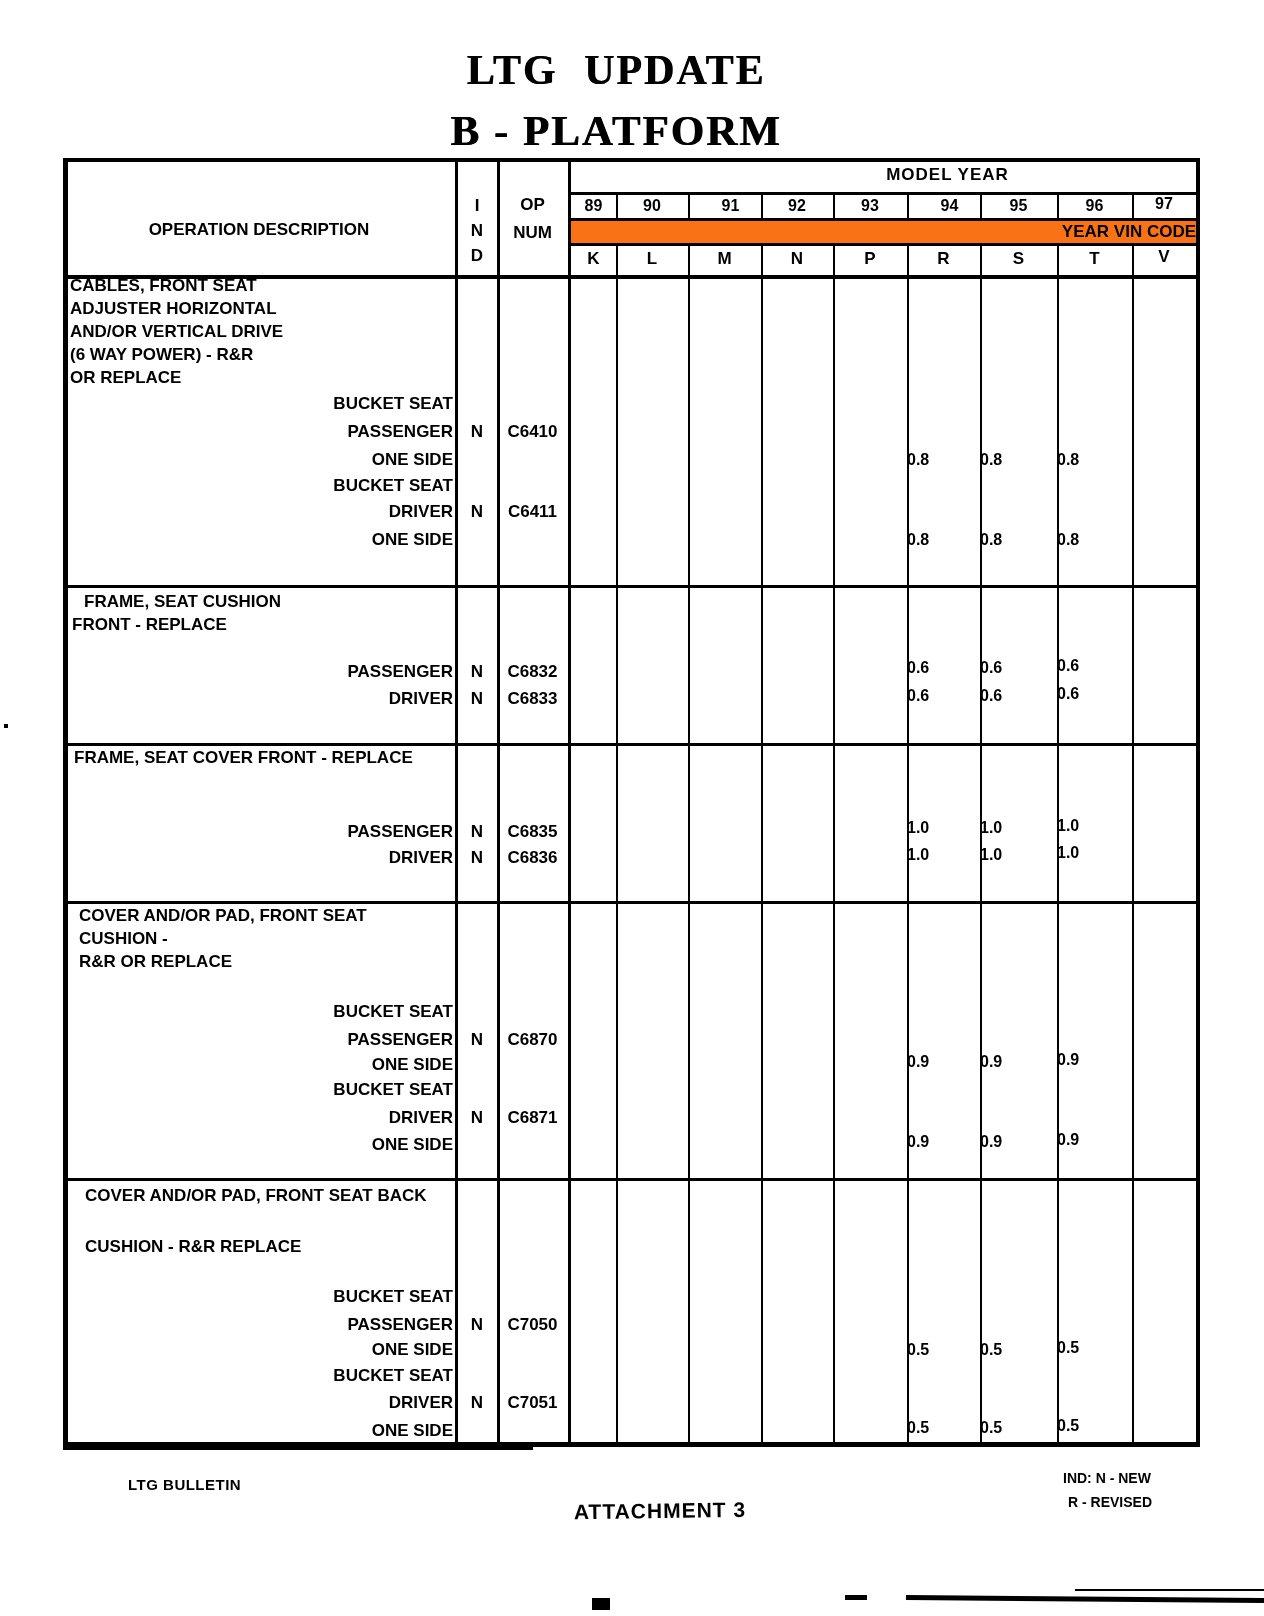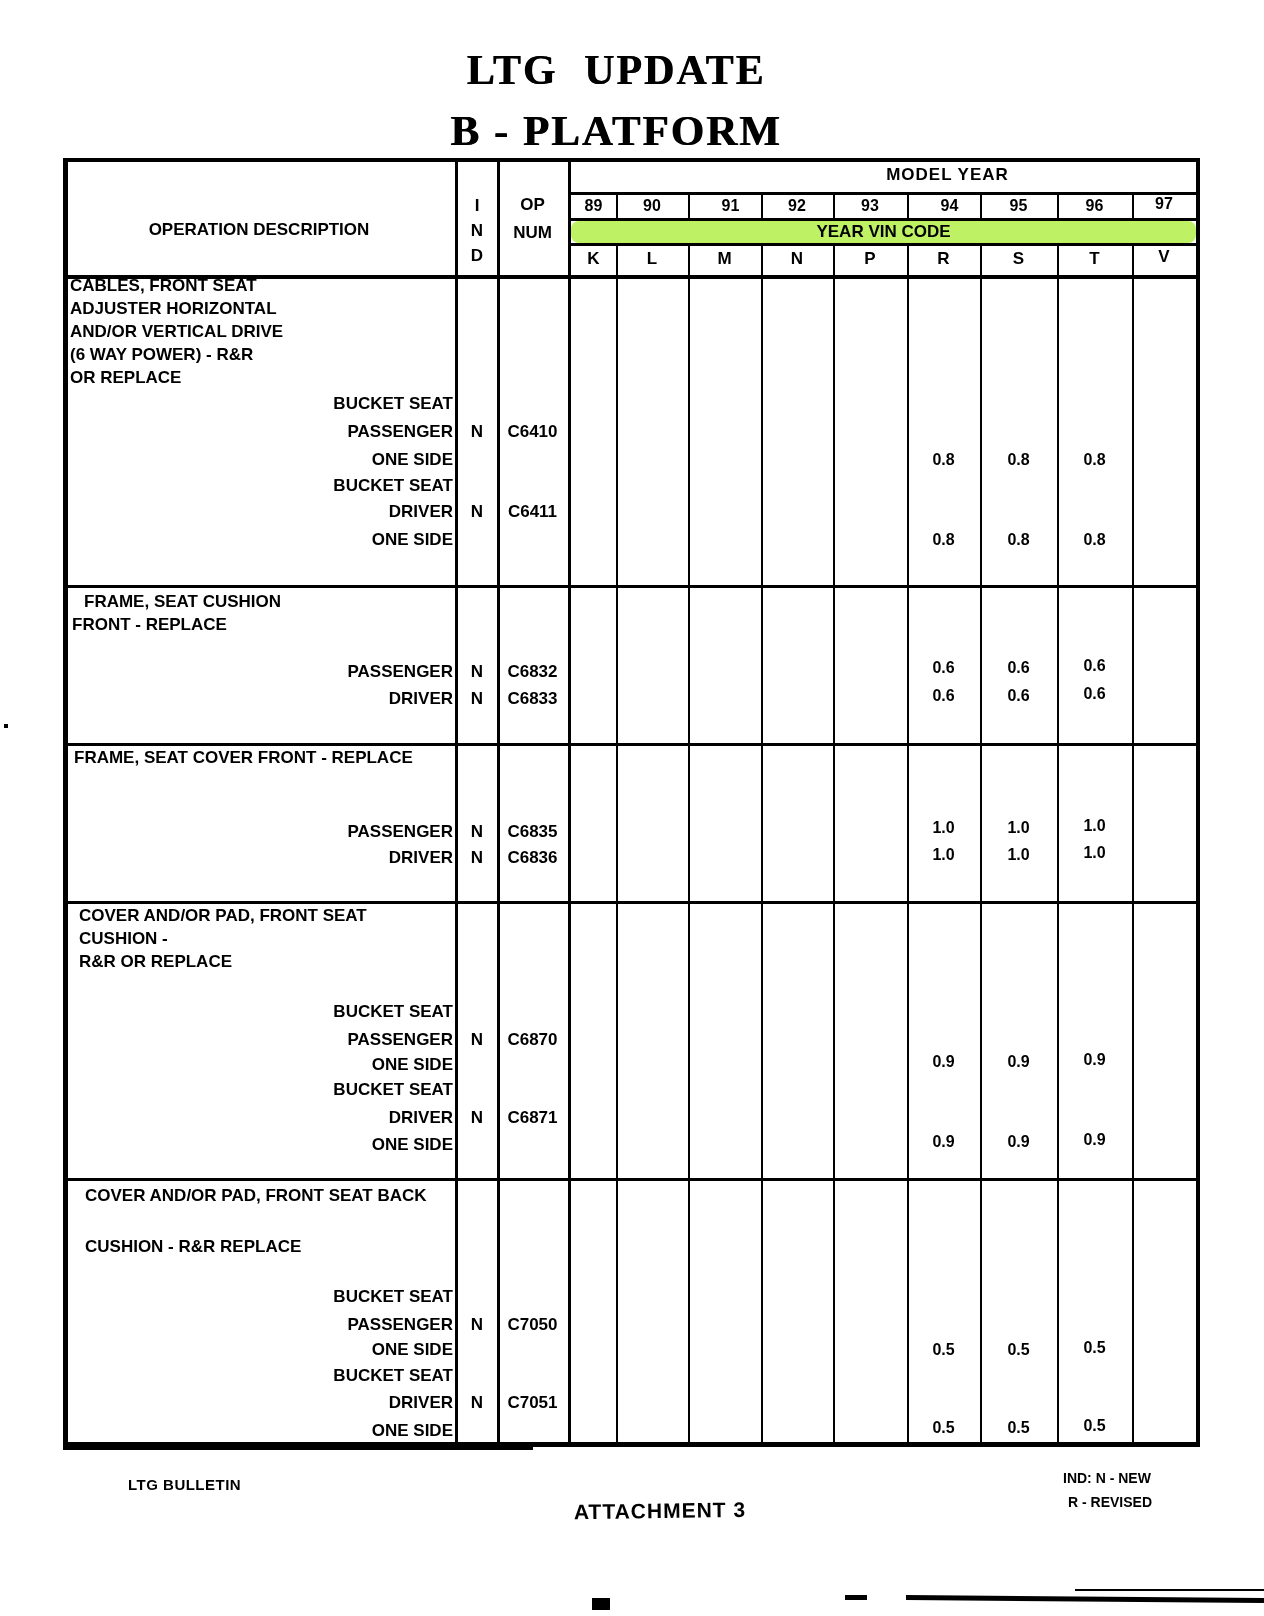--- a/index.html
+++ b/index.html
@@ -4,27 +4,27 @@
 <style>
   html,body{margin:0;padding:0;background:#e8e8e8;}
   .page{position:relative;width:1264px;height:1616px;background:#ffffff;
         font-family:"Liberation Sans",sans-serif;color:#000;overflow:hidden;}
   .hl,.vl,.mark{position:absolute;background:#000;}
   .t{position:absolute;font-weight:bold;font-size:17px;line-height:20px;white-space:nowrap;}
   .rl{left:63px;width:390px;text-align:right;}
   .cc{text-align:center;}
   .ind{left:457px;width:40px;text-align:center;}
   .op{left:497px;width:71px;text-align:center;}
-  .val{position:absolute;font-weight:600;font-size:16px;line-height:20px;text-align:center;}
+  .val{position:absolute;font-weight:600;font-size:16px;line-height:20px;text-align:left;}
   .title{position:absolute;left:0;width:1232px;text-align:center;
          font-family:"Liberation Serif",serif;font-weight:bold;
          text-shadow:0.6px 0 0 #000;}
   .ft{position:absolute;font-weight:bold;white-space:nowrap;}
-  .band{position:absolute;background:#bef264;font-weight:bold;font-size:17px;
-        text-align:center;line-height:22px;border-radius:8px;}
+  .band{position:absolute;background:#f97316;font-weight:bold;font-size:17px;
+        text-align:right;line-height:22px;}
 </style>
 </head>
 <body>
 
 <div class="page">
 
   <div class="title" style="top:46px;font-size:42px;word-spacing:14px;letter-spacing:2px;">LTG UPDATE</div>
   <div class="title" style="top:106px;font-size:43px;letter-spacing:2px;">B - PLATFORM</div>
 
   <div class="hl" style="left:63px;top:158px;width:1137px;height:4px;"></div>

